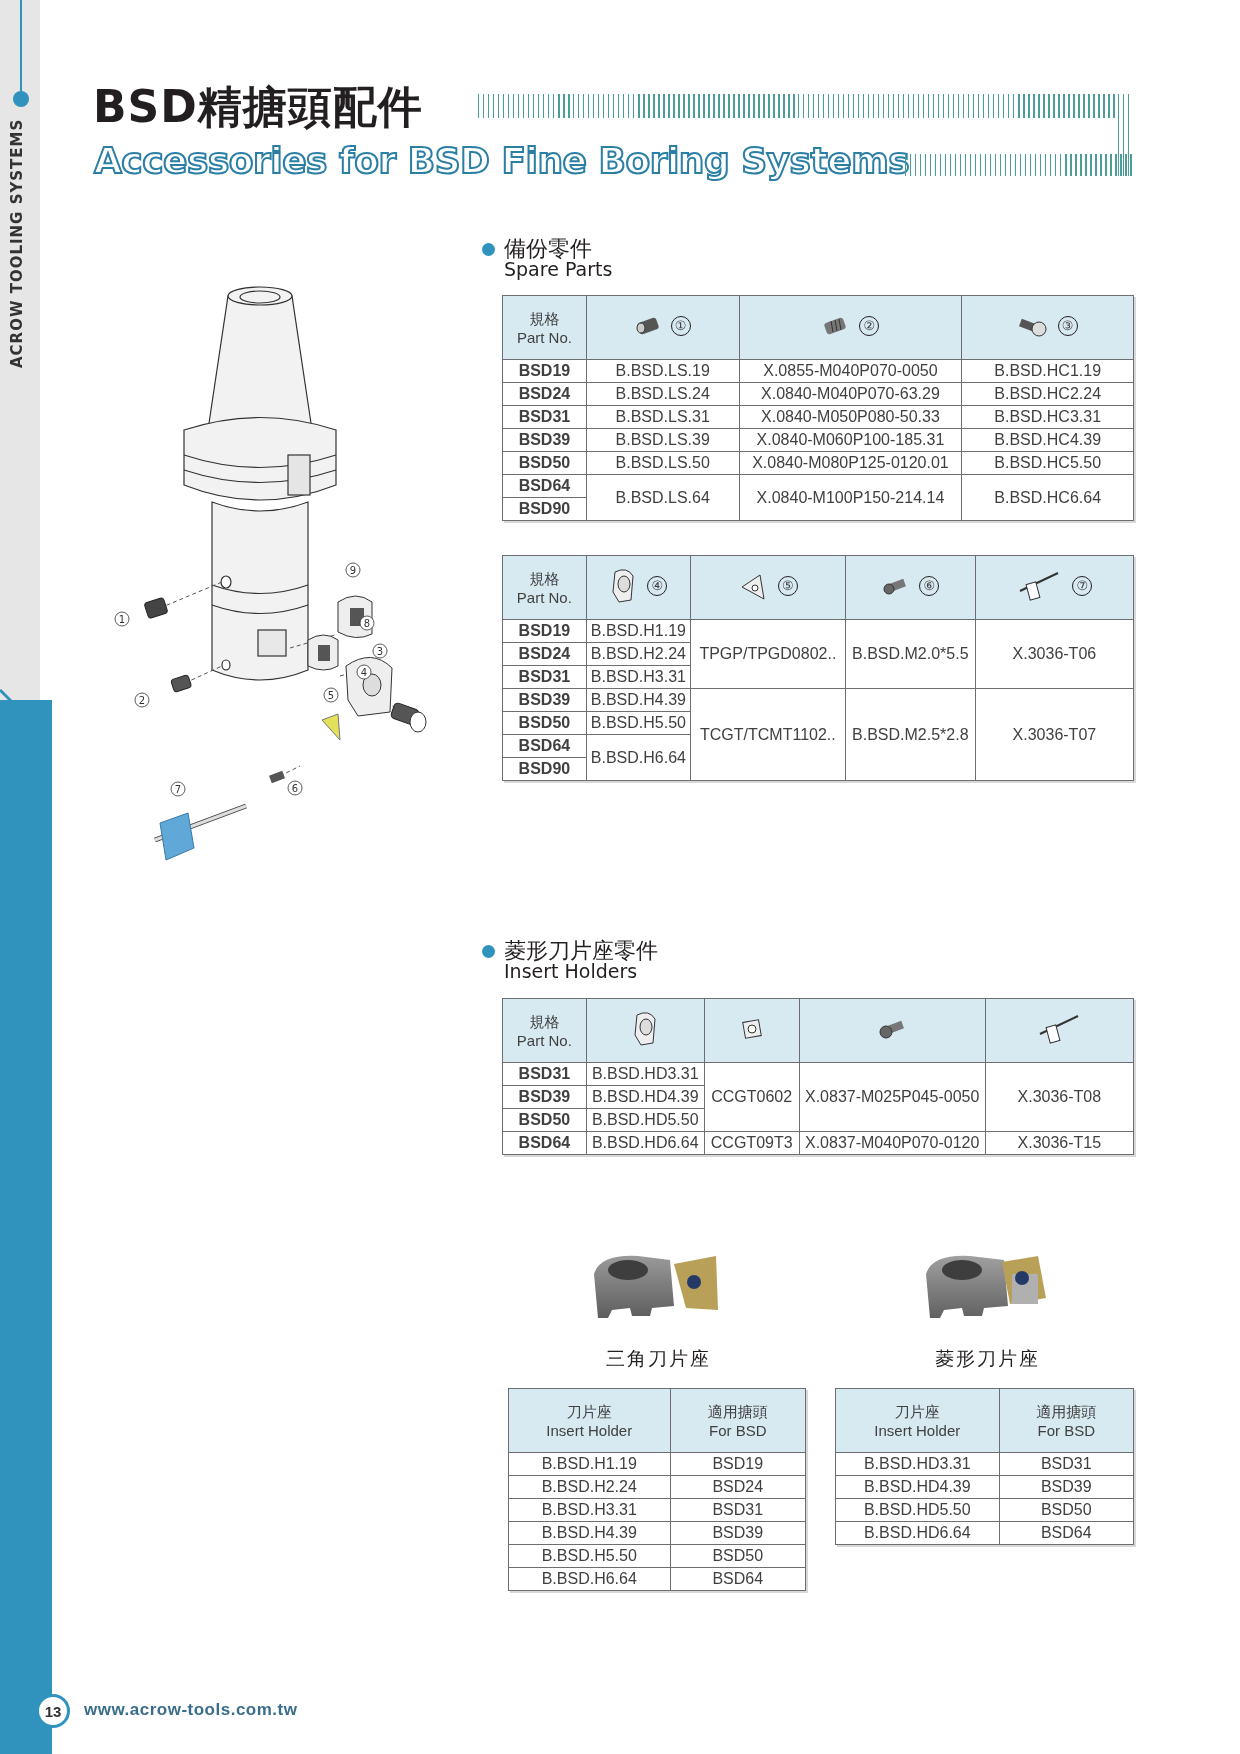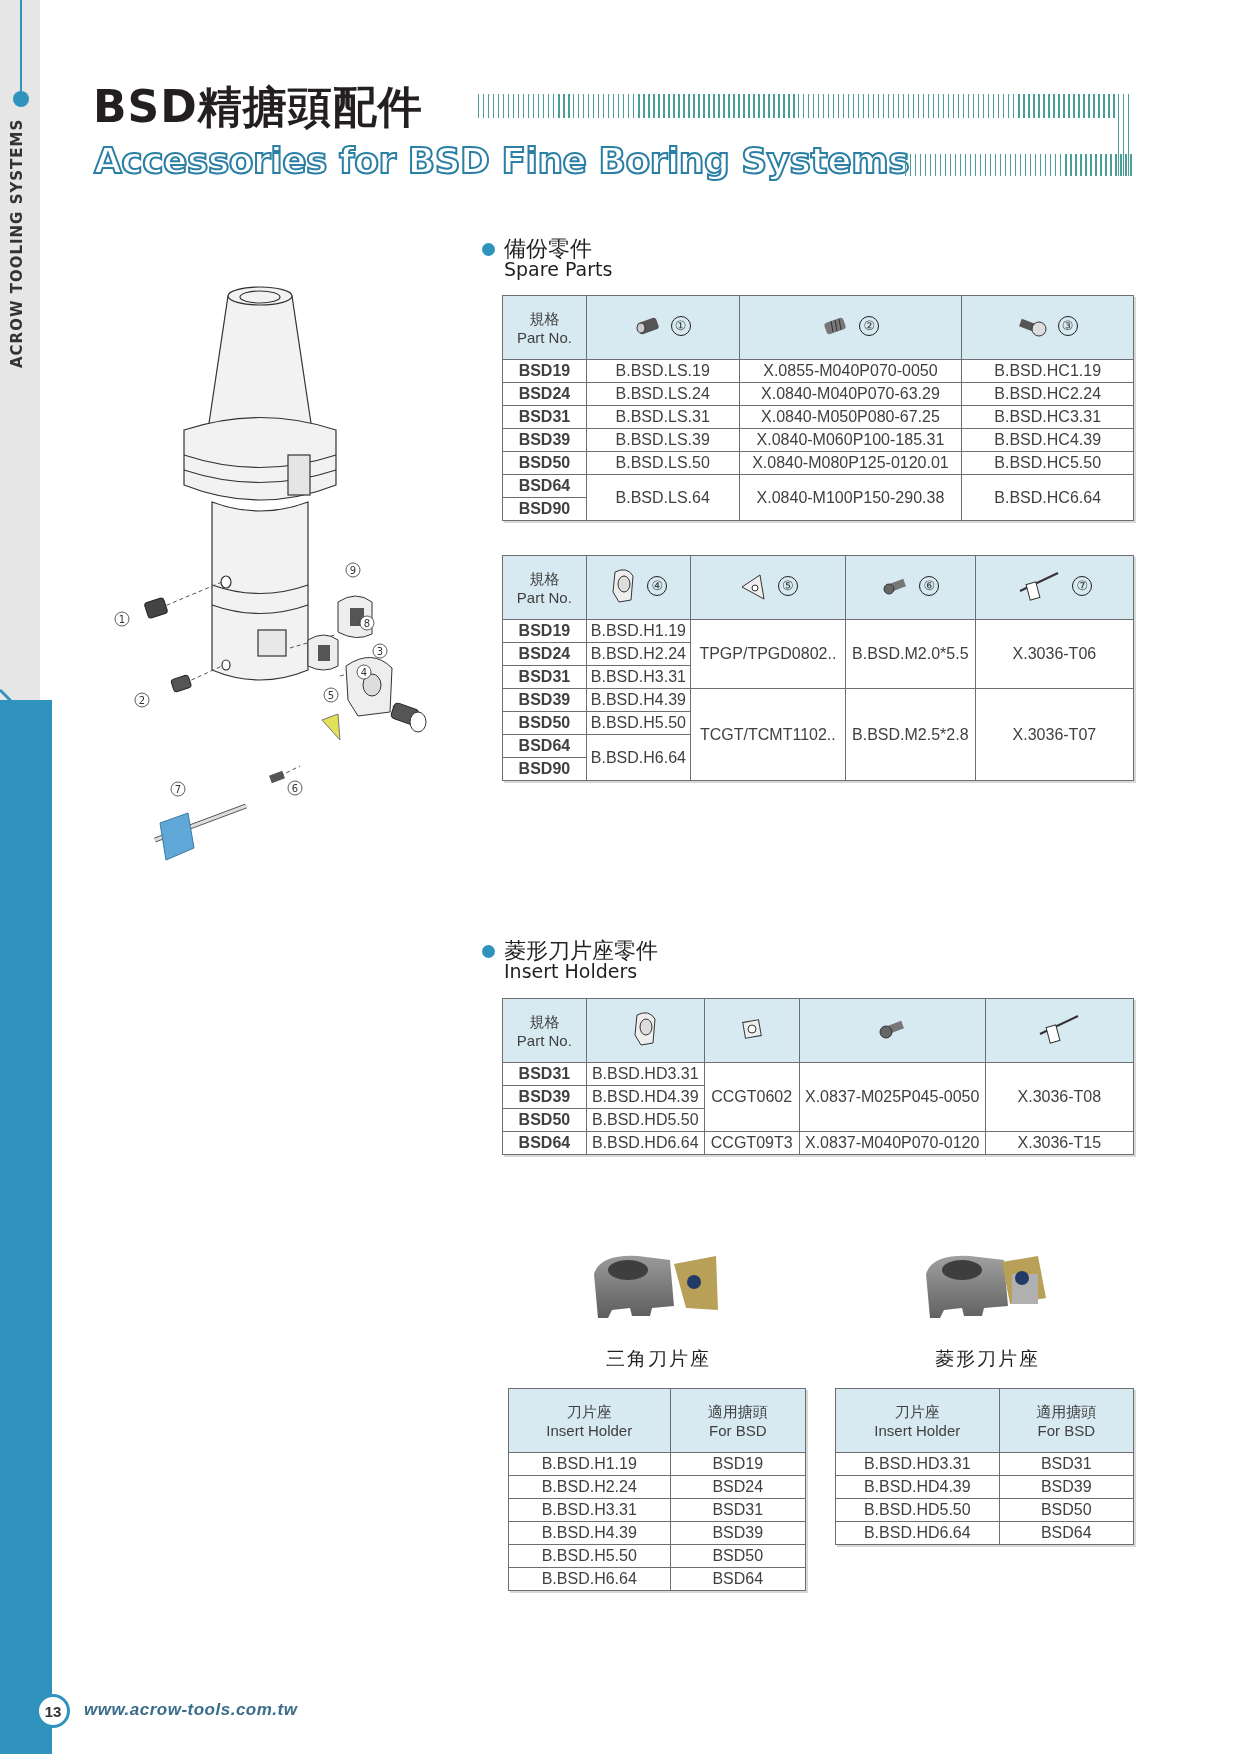--- a/index.html
+++ b/index.html
@@ -38,21 +38,21 @@
 
   
   .diagram { position: absolute; left: 110px; top: 270px; width: 350px; height: 610px; }
 
   
   .photo { position: absolute; }
   .photo-label { position: absolute; font-size: 19px; color: #231f20; letter-spacing: 2px; white-space: nowrap; margin-top: 16px; }
 
   
   .page-num { position: absolute; left: 36px; top: 1694px; width: 34px; height: 34px; border-radius: 50%; background: #fff; border: 3px solid #2f93bd; display: flex; align-items: center; justify-content: center; font-family: "Liberation Sans", sans-serif; font-weight: bold; font-size: 15px; color: #333; }
-  .footer-url { position: absolute; left: 84px; top: 1700px; font-family: "Liberation Sans", sans-serif; font-style: italic; font-weight: bold; font-size: 17px; color: #3a6d8c; letter-spacing: 0.5px; }
+  .footer-url { position: absolute; left: 84px; top: 1700px; font-family: "Liberation Sans", sans-serif; font-weight: bold; font-size: 17px; color: #3a6d8c; letter-spacing: 0.5px; }
 </style>
 </head>
 <body>
 
 <div class="sidebar-gray"></div>
 <div class="sidebar-line"></div>
 <div class="sidebar-dot"></div>
 <div class="sidebar-text">ACROW TOOLING SYSTEMS</div>
 <svg class="sidebar-cut" viewBox="0 0 52 120" width="52" height="120">
   <rect x="0" y="0" width="40" height="70" fill="#e6e6e6"></rect>
@@ -204,39 +204,39 @@
       </tr>
     <tr style="height:23px;">
         <td class="pn">BSD24</td>
         <td>B.BSD.LS.24</td>
         <td>X.0840-M040P070-63.29</td>
         <td>B.BSD.HC2.24</td>
       </tr>
     <tr style="height:23px;">
         <td class="pn">BSD31</td>
         <td>B.BSD.LS.31</td>
-        <td>X.0840-M050P080-67.25</td>
+        <td>X.0840-M050P080-50.33</td>
         <td>B.BSD.HC3.31</td>
       </tr>
     <tr style="height:23px;">
         <td class="pn">BSD39</td>
         <td>B.BSD.LS.39</td>
         <td>X.0840-M060P100-185.31</td>
         <td>B.BSD.HC4.39</td>
       </tr>
     <tr style="height:23px;">
         <td class="pn">BSD50</td>
         <td>B.BSD.LS.50</td>
         <td>X.0840-M080P125-0120.01</td>
         <td>B.BSD.HC5.50</td>
       </tr>
     <tr style="height:23px;">
         <td class="pn">BSD64</td>
         <td rowspan="2">B.BSD.LS.64</td>
-        <td rowspan="2">X.0840-M100P150-290.38</td>
+        <td rowspan="2">X.0840-M100P150-214.14</td>
         <td rowspan="2">B.BSD.HC6.64</td>
       </tr>
     <tr style="height:23px;">
         <td class="pn">BSD90</td>
       </tr>
   </tbody>
 </table>
 
 <table class="spec" style="left:502px; top:555px; width:632px;">
   <colgroup>

